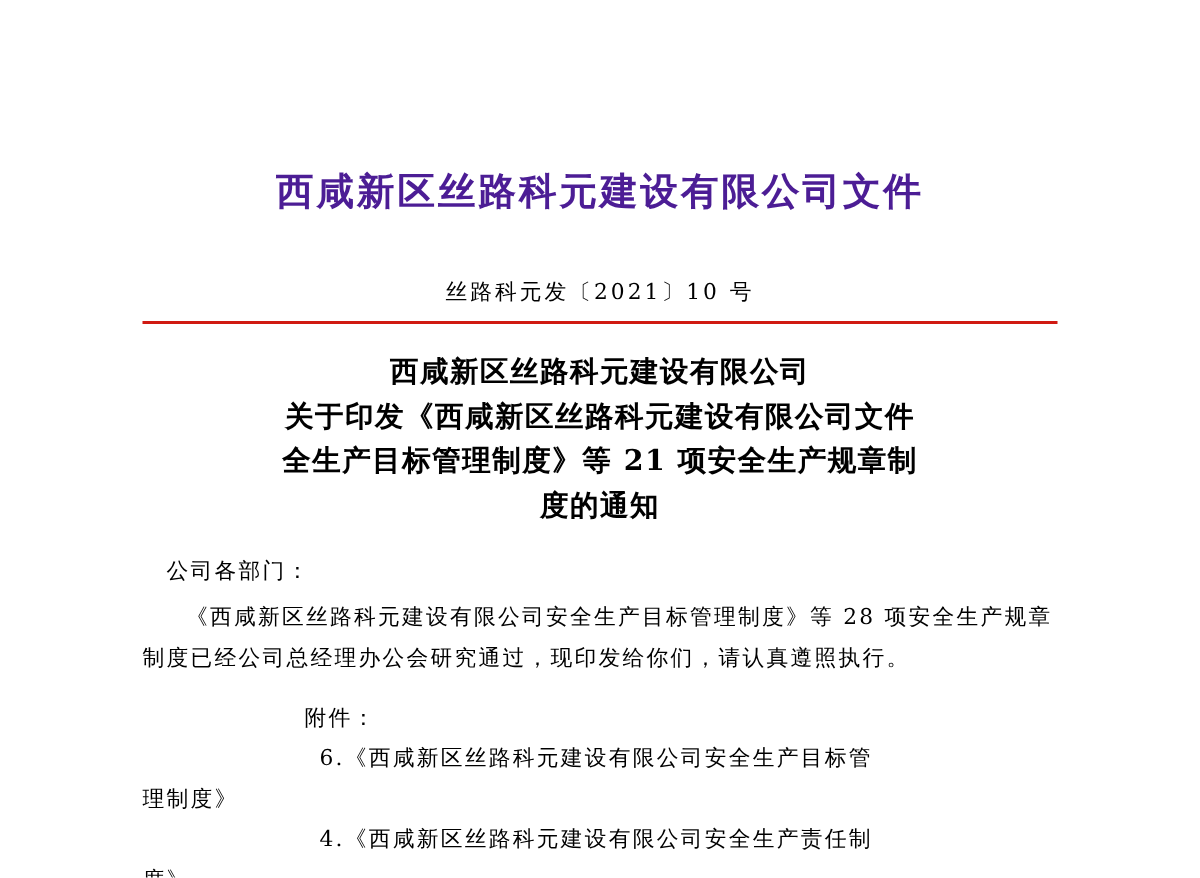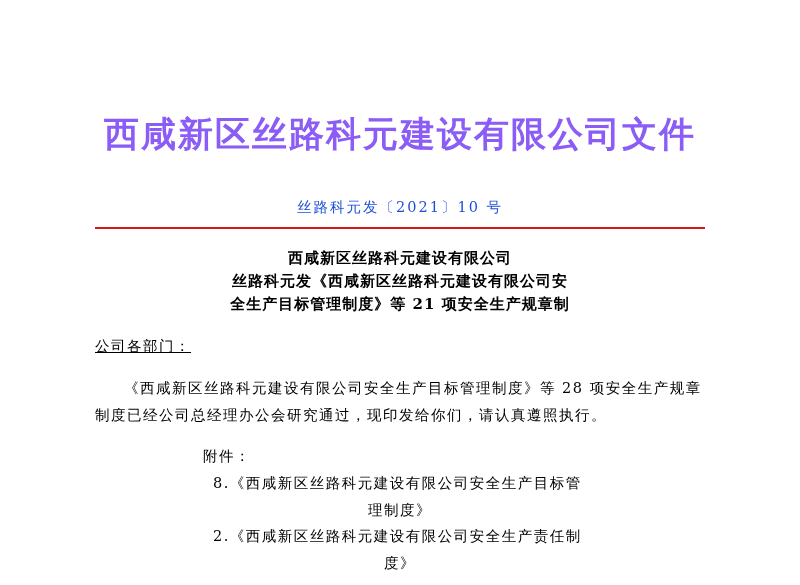--- a/index.html
+++ b/index.html
@@ -19,115 +19,114 @@
     width: 800px;
     height: 585px;
     background: #ffffff;
     box-sizing: border-box;
   }
   .doc-header {
     text-align: center;
     margin-top: 112px;
   }
   .doc-header .org-title {
-    color: #8b5cf6;
+    color: #4c1d95;
     font-weight: bold;
-    font-size: 35px;
+    font-size: 25px;
     letter-spacing: 2px;
     line-height: 1.25;
     white-space: nowrap;
     font-family: "DejaVu Serif", "Liberation Serif", serif;
   }
   .doc-number {
     text-align: center;
     margin-top: 42px;
     font-size: 14.5px;
     letter-spacing: 2px;
-    color: #1d4ed8;
+    color: #000000;
     font-family: "DejaVu Serif", "Liberation Serif", serif;
   }
   .red-rule {
     width: 610px;
     height: 2px;
     background: #d01a12;
     margin: 10px auto 0 auto;
   }
   .title-block {
     margin: 18px auto 0 auto;
     width: 610px;
     text-align: center;
     font-weight: bold;
-    font-size: 15px;
+    font-size: 19px;
     line-height: 1.55;
     letter-spacing: 1px;
     font-family: "DejaVu Serif", "Liberation Serif", serif;
   }
   .title-block .line {
     display: block;
   }
   .body-block {
     width: 610px;
     margin: 16px auto 0 auto;
     font-size: 14.5px;
     line-height: 1.85;
     letter-spacing: 1.5px;
     font-family: "DejaVu Serif", "Liberation Serif", serif;
   }
   .salutation {
-    margin-left: 0;
-    text-decoration: underline;
+    margin-left: 16px;
   }
   .para {
     text-indent: 2em;
-    margin-top: 16px;
+    margin-top: 4px;
   }
   .attach-block {
     width: 610px;
     margin: 14px auto 0 auto;
     font-size: 14.5px;
     line-height: 1.85;
     letter-spacing: 1.5px;
     font-family: "DejaVu Serif", "Liberation Serif", serif;
   }
   .attach-label {
     margin-left: 108px;
   }
   .attach-item {
     margin-left: 118px;
     text-indent: 0;
   }
   .attach-cont {
-    text-align: center;
   }
 </style>
 </head>
 <body>
 
 <div class="page">
 
   <div class="doc-header">
     <div class="org-title">西咸新区丝路科元建设有限公司文件</div>
   </div>
 
   <div class="doc-number">丝路科元发〔2021〕10 号</div>
 
   <div class="red-rule"></div>
 
   <div class="title-block">
     <span class="line">西咸新区丝路科元建设有限公司</span>
-    <span class="line">丝路科元发《西咸新区丝路科元建设有限公司安</span>
+    <span class="line">关于印发《西咸新区丝路科元建设有限公司文件</span>
     <span class="line">全生产目标管理制度》等 21 项安全生产规章制</span>
+    <span class="line">度的通知</span>
   </div>
 
   <div class="body-block">
     <div class="salutation">公司各部门：</div>
     <div class="para">《西咸新区丝路科元建设有限公司安全生产目标管理制度》等 28 项安全生产规章制度已经公司总经理办公会研究通过，现印发给你们，请认真遵照执行。</div>
   </div>
 
   <div class="attach-block">
     <div class="attach-label">附件：</div>
-    <div class="attach-item">8.《西咸新区丝路科元建设有限公司安全生产目标管</div>
+    <div class="attach-item">6.《西咸新区丝路科元建设有限公司安全生产目标管</div>
     <div class="attach-cont">理制度》</div>
-    <div class="attach-item">2.《西咸新区丝路科元建设有限公司安全生产责任制</div>
+    <div class="attach-item">4.《西咸新区丝路科元建设有限公司安全生产责任制</div>
     <div class="attach-cont">度》</div>
   </div>
 
 </div>
 
 </body></html>

